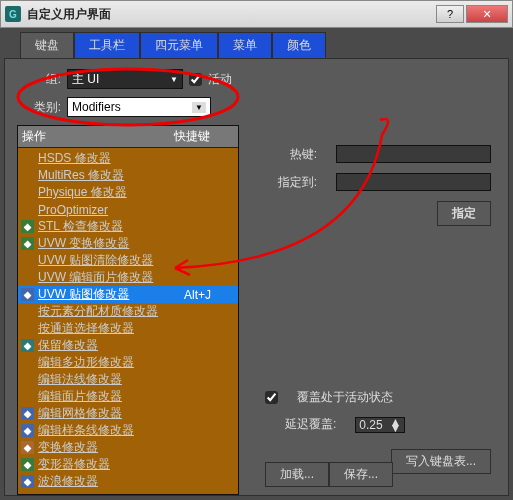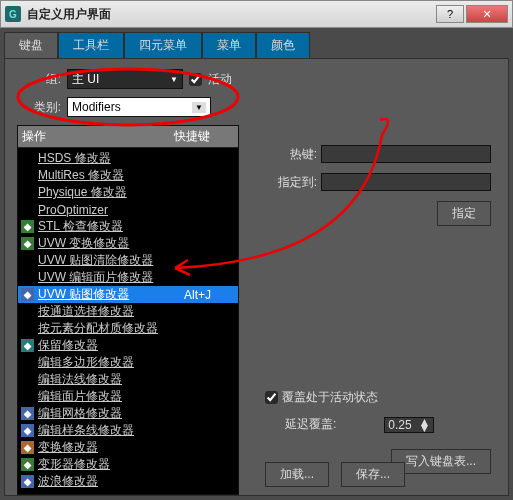--- a/index.html
+++ b/index.html
@@ -5,47 +5,47 @@
 * { margin: 0; padding: 0; box-sizing: border-box; font-family: "Microsoft YaHei", Arial, sans-serif; font-size: 12px; }
 body { background: #3a3a3a; width: 513px; height: 500px; position: relative; overflow: hidden; }
 .titlebar { height: 28px; background: linear-gradient(#ebebeb,#d6d6d6); border: 1px solid #888; display: flex; align-items: center; padding: 0 4px; }
 .title-icon { width: 16px; height: 16px; background: #1a6a6a; border-radius: 2px; margin-right: 6px; display: flex; align-items: center; justify-content: center; color: #7dd; font-weight: bold; font-size: 10px; }
 .title-text { flex: 1; color: #222; font-weight: bold; }
 .win-btns { display: flex; gap: 2px; }
 .win-btn { width: 28px; height: 18px; border: 1px solid #888; background: linear-gradient(#f0f0f0,#d0d0d0); font-size: 11px; display: flex; align-items: center; justify-content: center; }
 .win-btn.close { background: linear-gradient(#e77,#c44); color: #fff; width: 42px; }
 .content { background: #4a4a4a; height: 472px; padding: 0; color: #ddd; }
 .tabs { display: flex; background: #4a4a4a; padding: 4px 4px 0 4px; gap: 0; }
-.tab { padding: 4px 14px; background: #0369a1; color: #ddd; border: 1px solid #2e2e2e; border-bottom: none; cursor: pointer; }
-.tab.active { background: #5a5a5a; }
+.tab { padding: 4px 14px; background: #1d4ed8; color: #ddd; border: 1px solid #2e2e2e; border-bottom: none; cursor: pointer; }
+.tab.active { background: #5a5a5a; margin-left: 16px; }
 .panel { background: #5a5a5a; margin: 0 4px 4px 4px; height: 438px; padding: 10px 12px; position: relative; border: 1px solid #2e2e2e; }
 .row { display: flex; align-items: center; margin-bottom: 8px; gap: 6px; }
 .lbl { color: #ddd; text-align: right; }
 .dropdown { background: #2a2a2a; color: #fff; border: 1px solid #111; height: 20px; display: flex; align-items: center; padding: 0 4px; justify-content: space-between; }
 .dropdown .arrow { font-size: 8px; }
 input[type=checkbox] { accent-color: #2a2a2a; }
-.listbox { background: #000000; border: 1px solid #111; width: 222px; height: 370px; overflow: hidden; }
+.listbox { background: #a16207; border: 1px solid #111; width: 222px; height: 370px; overflow: hidden; }
 .list-header { display: flex; background: #787878; color: #fff; padding: 2px 4px; font-weight: normal; border-bottom: 1px solid #222; }
 .list-header .col1 { flex: 1; }
 .list-header .col2 { width: 60px; }
 .list-items { padding: 2px 0; height: 340px; overflow: hidden; }
 .list-item { display: flex; align-items: center; padding: 1px 4px 1px 20px; color: #ccc; position: relative; height: 17px; white-space: nowrap; }
 .list-item .icon { position: absolute; left: 3px; width: 13px; height: 13px; font-size: 10px; display: flex; align-items: center; justify-content: center; }
 .list-item.sel { background: #1a7fe8; color: #fff; }
 .list-item .txt { flex: 1; overflow: hidden; text-decoration: underline; }
 .list-item .key { width: 50px; }
 .right-side { position: absolute; left: 260px; top: 86px; width: 226px; }
-.field-row { display: flex; align-items: center; margin-bottom: 10px; gap: 4px; }
+.field-row { display: flex; align-items: center; margin-bottom: 10px; gap: 19px; }
 .field-row .flbl { width: 52px; text-align: right; }
 .textfield { background: #3a3a3a; border: 1px solid #111; height: 18px; flex: 1; }
 .btn { background: #5a5a5a; border: 1px solid #2e2e2e; color: #ddd; padding: 3px 14px; cursor: pointer; }
-.btn-row { display: flex; gap: 16px; justify-content: flex-end; }
+.btn-row { display: flex; gap: 16px; justify-content: flex-end; font-weight: bold; }
 .bottom-section { position: absolute; left: 260px; top: 330px; width: 226px; }
-.bottom-btns { position: absolute; bottom: 8px; left: 260px; display: flex; gap: 12px; }
-.spinner { background: #3a3a3a; border: 1px solid #111; width: 50px; height: 16px; color: #ddd; padding: 0 3px; display: flex; align-items: center; justify-content: space-between; margin-left: 44px; }
+.bottom-btns { position: absolute; bottom: 8px; left: 260px; display: flex; }
+.spinner { background: #3a3a3a; border: 1px solid #111; width: 50px; height: 16px; color: #ddd; padding: 0 3px; display: flex; align-items: center; justify-content: space-between; }
 .spinner .arrows { display: flex; flex-direction: column; font-size: 6px; line-height: 6px; }
 .annotation { position: absolute; pointer-events: none; }
 .icon-green { background: #3a7a3a; color: #fff; }
 .icon-blue { background: #4466aa; color: #fff; }
 .icon-teal { background: #2a7a7a; color: #fff; }
 .icon-orange { background: #aa6633; color: #fff; }
 </style>
 </head>
 <body>
 
@@ -125,25 +125,25 @@
           <div class="list-item">
             <span class="txt">UVW 编辑面片修改器</span>
             <span class="key"></span>
           </div>
           <div class="list-item sel">
             <span class="icon icon-blue">◆</span>
             <span class="txt">UVW 贴图修改器</span>
             <span class="key">Alt+J</span>
           </div>
           <div class="list-item">
+            <span class="txt">按元素分配材质修改器</span>
+            <span class="key"></span>
+          </div>
+          <div class="list-item">
             <span class="txt">按通道选择修改器</span>
-            <span class="key"></span>
-          </div>
-          <div class="list-item">
-            <span class="txt">按元素分配材质修改器</span>
             <span class="key"></span>
           </div>
           <div class="list-item">
             <span class="icon icon-teal">◆</span>
             <span class="txt">保留修改器</span>
             <span class="key"></span>
           </div>
           <div class="list-item">
             <span class="txt">编辑多边形修改器</span>
             <span class="key"></span>

